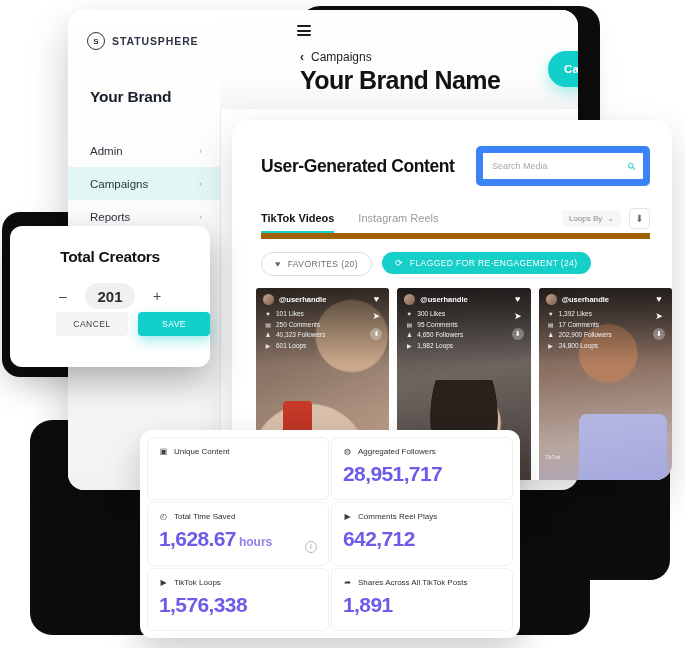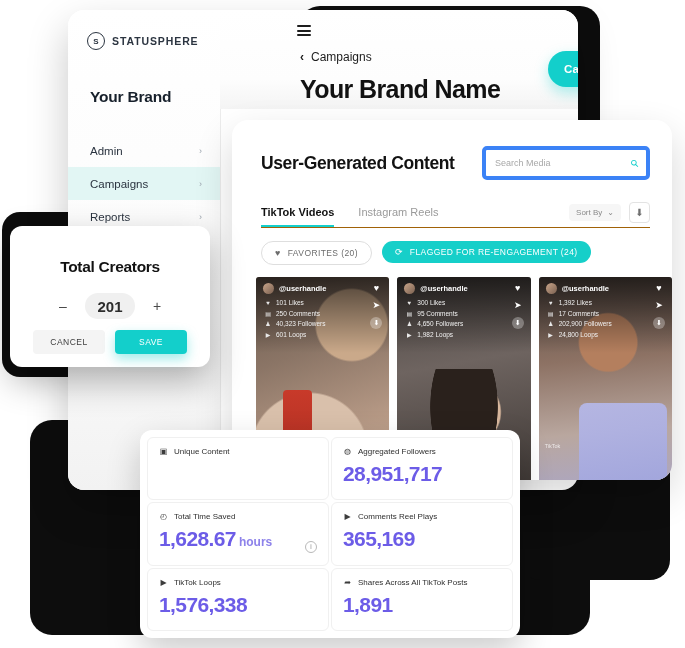--- a/index.html
+++ b/index.html
@@ -57,49 +57,49 @@
     background:linear-gradient(180deg,#ffffff 0%,#fdfdfd 70%,#f4f4f4 100%);
   }
   .hamburger{position:absolute;left:77px;top:15px;width:14px;height:11px;cursor:pointer;}
   .hamburger i{display:block;height:2px;background:#1d1d1d;border-radius:1px;margin-bottom:2.5px;}
   .crumb{
     position:absolute;left:80px;top:40px;display:flex;align-items:center;gap:7px;
     font-size:12px;color:#1d1d1d;font-weight:500;cursor:pointer;
   }
   .crumb .bk{font-size:12px;font-weight:700;}
   .pagetitle{
-    position:absolute;left:80px;top:65px;font-size:25px;font-weight:700;
+    position:absolute;left:80px;top:56px;font-size:25px;font-weight:700;
     color:#121212;letter-spacing:-.6px;
   }
   .add-btn{
     position:absolute;left:328px;top:41px;
     background:#13cfcb;color:#fff;border:none;border-radius:22px;
     padding:0 16px;height:36px;font-size:11.5px;font-weight:600;
     letter-spacing:.1px;cursor:pointer;
     box-shadow:0 6px 14px rgba(19,207,203,.35);
   }
 
   
   .ugc{
     position:absolute;left:232px;top:120px;width:440px;height:360px;
     background:#fff;border-radius:16px;box-shadow:0 16px 38px rgba(0,0,0,.16);
     overflow:hidden;
   }
   .ugc-head{display:flex;align-items:center;justify-content:space-between;padding:26px 22px 0 29px;}
   .ugc-title{font-size:17.5px;font-weight:700;color:#121212;letter-spacing:-.4px;}
   .search{
-    width:143px;height:26px;border:4px solid #3b82f6;border-radius:5px;
+    width:143px;height:26px;border:7px solid #3b82f6;border-radius:5px;
     display:flex;align-items:center;justify-content:space-between;padding:0 8px 0 9px;
   }
   .search .ph{font-size:9px;color:#a8a8a8;}
   .search .mag{font-size:10px;color:#13cfcb;transform:rotate(-45deg);}
 
   .tabsrow{
     display:flex;align-items:flex-end;justify-content:space-between;
-    margin:22px 22px 12px 29px;border-bottom:1px solid #a16207;
+    margin:22px 22px 12px 29px;border-bottom:6px solid #a16207;
   }
   .tabs{display:flex;gap:24px;}
   .tab{font-size:11px;color:#9a9a9a;padding-bottom:7px;cursor:pointer;}
   .tab.active{color:#121212;font-weight:700;border-bottom:2.5px solid #13cfcb;}
   .tools{display:flex;align-items:center;gap:8px;padding-bottom:4px;}
   .sortby{
     display:flex;align-items:center;gap:5px;background:#f6f6f6;border-radius:4px;
     padding:4px 7px;font-size:8px;color:#8a8a8a;cursor:pointer;
   }
   .dlbtn{
@@ -154,29 +154,29 @@
   .vact.dl{width:12px;height:12px;border-radius:50%;background:rgba(255,255,255,.3);
     display:flex;align-items:center;justify-content:center;font-size:7px;}
   .tiktok-wm{position:absolute;left:6px;bottom:46px;font-size:5.5px;color:rgba(255,255,255,.75);}
 
   
   .creators{
     position:absolute;left:10px;top:226px;width:200px;height:141px;
     background:#fff;border-radius:12px;box-shadow:0 14px 34px rgba(0,0,0,.3);
     text-align:center;
   }
-  .creators h3{margin:10px;padding:22px 0 0 0;font-size:15.5px;font-weight:700;color:#121212;letter-spacing:-.3px;}
+  .creators h3{margin:0;padding:22px 0 0 0;font-size:15.5px;font-weight:700;color:#121212;letter-spacing:-.3px;}
   .stepper{display:flex;align-items:center;justify-content:center;gap:17px;margin-top:17px;}
   .stepbtn{font-size:14px;color:#4a4a4a;cursor:pointer;width:10px;}
   .stepval{
     background:#f0f0f0;border-radius:13px;width:50px;height:26px;
     display:flex;align-items:center;justify-content:center;
     font-size:15px;font-weight:600;color:#2c2c2c;text-align:center;
   }
-  .modbtns{display:flex;gap:10px;justify-content:center;margin-top:11px;}
+  .modbtns{display:flex;gap:10px;justify-content:flex-end;margin-top:3px;}
   .mbtn{width:72px;height:24px;border-radius:4px;border:none;font-size:8.5px;
     letter-spacing:.5px;cursor:pointer;display:flex;align-items:center;justify-content:center;}
   .mbtn.cancel{background:#f4f4f4;color:#3c3c3c;}
   .mbtn.save{background:#13cfcb;color:#fff;box-shadow:0 5px 12px rgba(19,207,203,.4);}
 
   
   .metrics{
     position:absolute;left:140px;top:430px;width:380px;height:208px;
     background:#ffffff;border-radius:12px;box-shadow:0 14px 34px rgba(0,0,0,.2);
     padding:7px;box-sizing:border-box;
@@ -248,21 +248,21 @@
       </div>
     </div>
 
     <div class="tabsrow">
       <div class="tabs">
         <div class="tab active">TikTok Videos</div>
         <div class="tab">Instagram Reels</div>
       </div>
       <div class="tools">
         <div class="sortby">
-          <span>Sort By</span>
+          <span>Loops By</span>
           <span>⌄</span>
         </div>
         <div class="dlbtn">⬇</div>
       </div>
     </div>
 
     <div class="chips">
       <div class="chip ghost">
         <span class="ci">♥</span>
         <span>FAVORITES (20)</span>
@@ -414,21 +414,21 @@
         </div>
       <div class="mval"><span>1,628.67</span><span class="munit">hours</span></div>
       <div class="minfo">i</div>
     </div>
 
     <div class="mcell">
       <div class="mlabel">
           <span class="mi">▶</span>
           <span>Comments Reel Plays</span>
         </div>
-      <div class="mval"><span>365,169</span></div>
+      <div class="mval"><span>642,712</span></div>
     </div>
 
     <div class="mcell">
       <div class="mlabel">
           <span class="mi">▶</span>
           <span>TikTok Loops</span>
         </div>
       <div class="mval"><span>1,576,338</span></div>
     </div>
 

